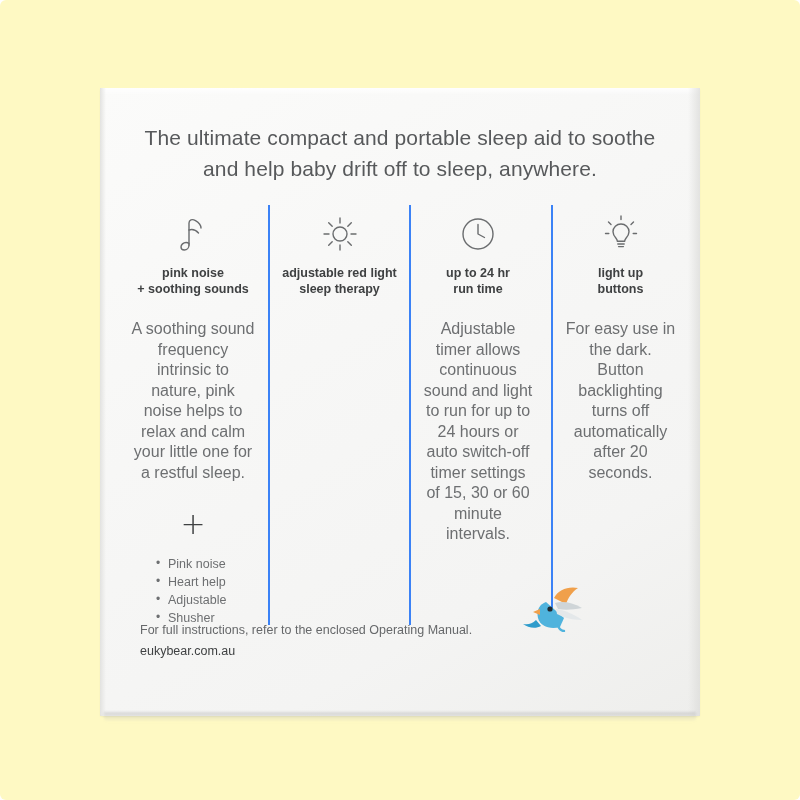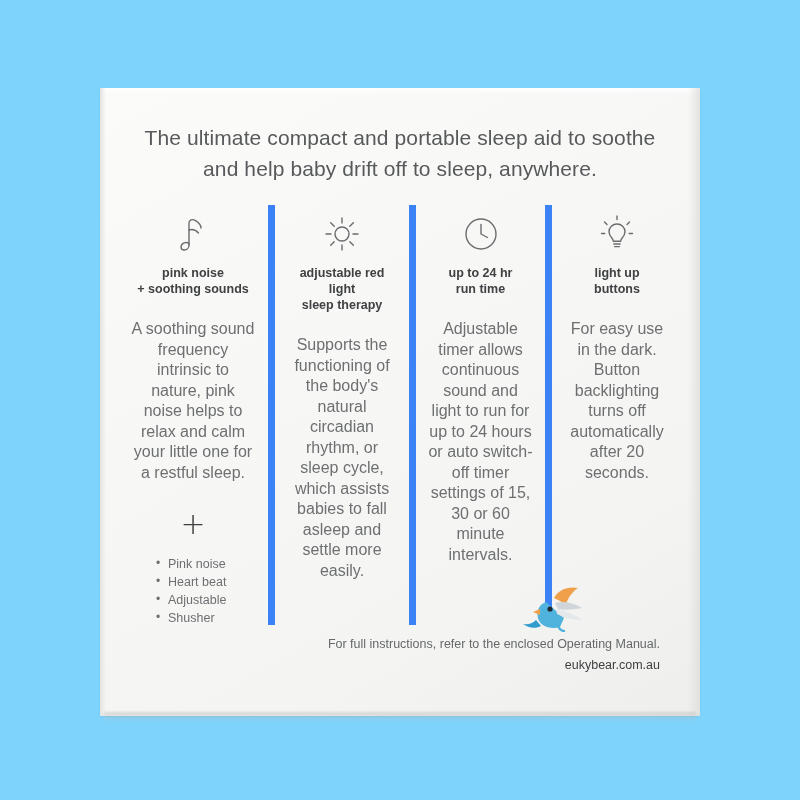--- a/index.html
+++ b/index.html
@@ -11,21 +11,22 @@
     height: 800px;
     background: #ffffff;
     font-family: "Liberation Sans", sans-serif;
     overflow: hidden;
   }
 
   .stage {
     position: relative;
     width: 800px;
     height: 800px;
-    background: #7dd3fc;
+    background: #fef9c3;
+    border-radius: 6px;
   }
 
   
   .box {
     position: absolute;
     left: 100px;
     top: 88px;
     width: 600px;
     height: 628px;
     background: linear-gradient(150deg, #fbfbfa 0%, #f7f7f6 40%, #f4f4f3 75%, #eeeeec 100%);
@@ -77,40 +78,40 @@
     color: #57595b;
     font-size: 21px;
     line-height: 31px;
     font-weight: 400;
     letter-spacing: 0.1px;
   }
 
   
   .columns {
     position: absolute;
-    left: 118px;
+    left: 124px;
     top: 205px;
     width: 564px;
     height: 420px;
     display: flex;
     justify-content: flex-end;
   }
   .col {
     position: relative;
     box-sizing: border-box;
     padding: 0 12px;
     flex: 1 1 0;
   }
   .col + .col {
-    border-left: 7px solid #3b82f6;
+    border-left: 2px solid #3b82f6;
   }
   .col-0 { flex: 0 0 150px; }
   .col-1 { flex: 0 0 141px; }
   .col-2 { flex: 0 0 136px; }
-  .col-3 { flex: 0 0 137px; }
+  .col-3 { flex: 0 0 137px; margin-left: 6px; }
 
   .icon-wrap {
     height: 58px;
     display: flex;
     align-items: center;
     justify-content: center;
     color: #6a6c6e;
   }
   .col-title {
     text-align: center;
@@ -168,23 +169,23 @@
     left: 492px;
     top: 576px;
     width: 98px;
     height: 56px;
   }
 
   
   .footer {
     position: absolute;
     left: 140px;
-    top: 634px;
+    top: 620px;
     width: 520px;
-    text-align: right;
+    text-align: left;
   }
   .footer-line {
     color: #66686a;
     font-size: 12.5px;
     line-height: 20px;
   }
   .footer-url {
     color: #3f4142;
     font-size: 12.5px;
     font-weight: normal;
@@ -213,21 +214,21 @@
           <path d="M14 31 C14 33.8 11.9 36 9.3 36 C7.3 36 6 34.8 6 33.1 C6 30.6 8.3 28.5 11.1 28.5 C12.3 28.5 13.3 28.9 14 29.6"></path>
           <path d="M14 16 C17 15 21 16.2 23.5 19"></path>
         </svg>
       </div>
       <div class="col-title">pink noise
 + soothing sounds</div>
       <div class="col-body">A soothing sound frequency intrinsic to nature, pink noise helps to relax and calm your little one for a restful sleep.</div>
       <div class="plus">+</div>
       <ul class="bullets">
         <li>Pink noise</li>
-        <li>Heart beat</li>
+        <li>Heart help</li>
         <li>Adjustable</li>
         <li>Shusher</li>
       </ul>
     </div>
 
     <div class="col col-1">
       <div class="icon-wrap">
         <svg width="40" height="40" viewBox="0 0 40 40" fill="none" stroke="#6a6c6e" stroke-width="1.4" stroke-linecap="round">
           <circle cx="20" cy="20" r="7"></circle>
           <path d="M20 4 V9"></path>
@@ -235,21 +236,20 @@
           <path d="M4 20 H9"></path>
           <path d="M31 20 H36"></path>
           <path d="M8.7 8.7 L12.2 12.2"></path>
           <path d="M27.8 27.8 L31.3 31.3"></path>
           <path d="M31.3 8.7 L27.8 12.2"></path>
           <path d="M12.2 27.8 L8.7 31.3"></path>
         </svg>
       </div>
       <div class="col-title">adjustable red light
 sleep therapy</div>
-      <div class="col-body">Supports the functioning of the body's natural circadian rhythm, or sleep cycle, which assists babies to fall asleep and settle more easily.</div>
     </div>
 
     <div class="col col-2">
       <div class="icon-wrap">
         <svg width="38" height="38" viewBox="0 0 38 38" fill="none" stroke="#6a6c6e" stroke-width="1.4" stroke-linecap="round" stroke-linejoin="round">
           <circle cx="19" cy="19" r="15"></circle>
           <path d="M19 9.5 V19 L25.5 22.5"></path>
         </svg>
       </div>
       <div class="col-title">up to 24 hr

